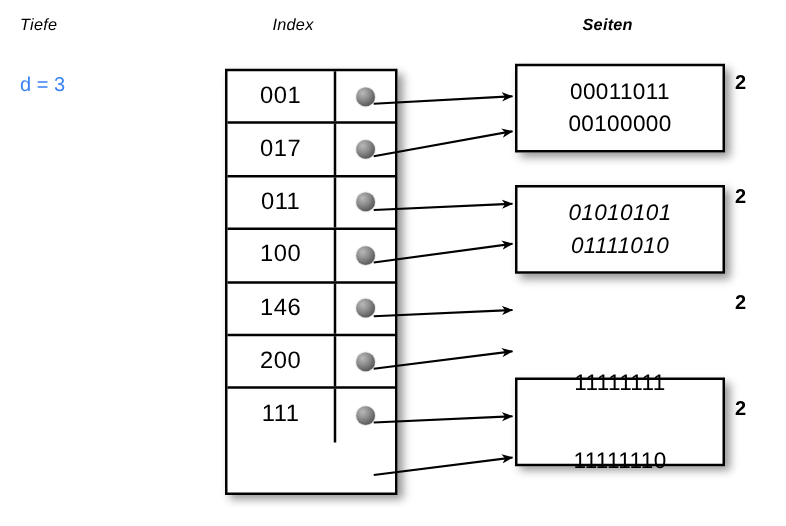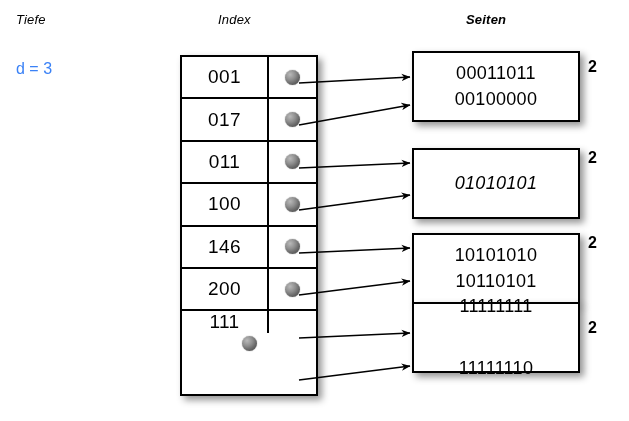--- a/index.html
+++ b/index.html
@@ -57,21 +57,21 @@
     box-sizing: border-box;
     box-shadow: 4px 4px 7px rgba(0,0,0,0.42);
   }
   .index-row {
     position: relative;
     height: 42.375px;
     box-sizing: border-box;
     border-bottom: 2px solid #000000;
     display: flex;
   }
-  .index-row:last-child { border-bottom: none; flex-direction: column; }
+  .index-row:last-child { border-bottom: none; }
 
   .index-key {
     width: 87px;
     box-sizing: border-box;
     border-right: 2px solid #000000;
     display: flex;
     align-items: center;
     justify-content: center;
     font-size: 19px;
     color: #000000;
@@ -196,27 +196,24 @@
   </div>
 
   <div class="page-box" style="top:51px;">
     <div class="page-line">00011011</div>
     <div class="page-line">00100000</div>
   </div>
   <div class="page-count" style="top:58px;">2</div>
 
   <div class="page-box" style="top:148px;font-style:italic;">
     <div class="page-line">01010101</div>
+    <div class="page-line">01111010</div>
   </div>
   <div class="page-count" style="top:149px;">2</div>
 
-  <div class="page-box" style="top:233px;">
-    <div class="page-line">10101010</div>
-    <div class="page-line">10110101</div>
-  </div>
   <div class="page-count" style="top:234px;">2</div>
 
   <div class="page-box" style="top:302px;gap:36px;">
     <div class="page-line">11111111</div>
     <div class="page-line">11111110</div>
   </div>
   <div class="page-count" style="top:319px;">2</div>
 
   <svg id="arrows" viewBox="0 0 629 421">
     <defs>

